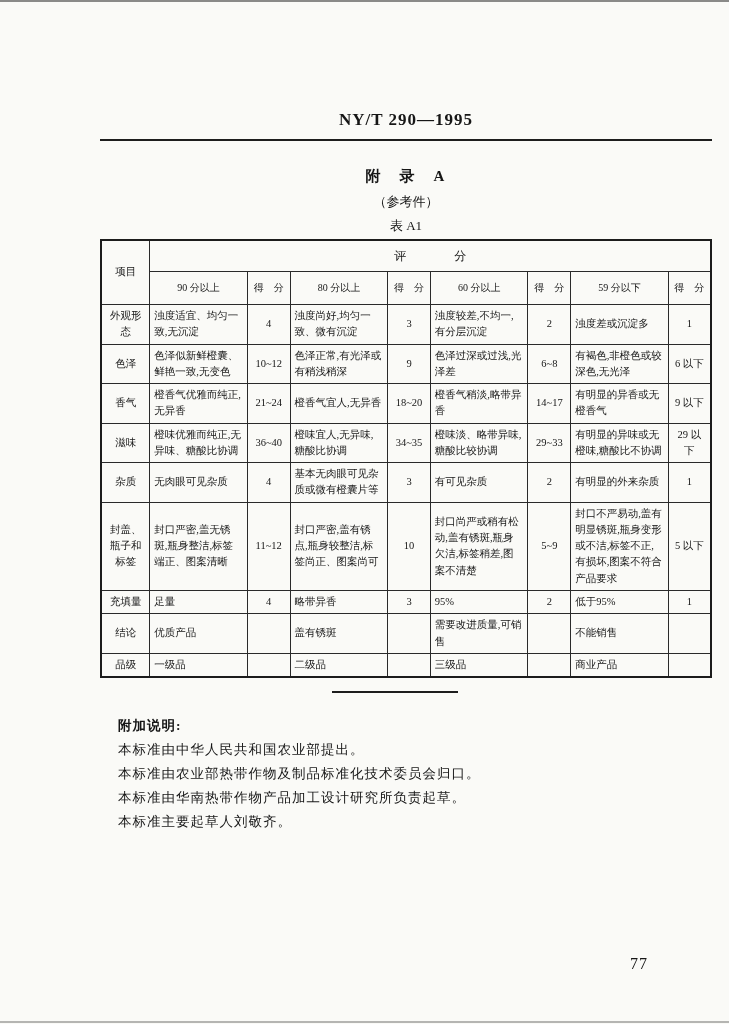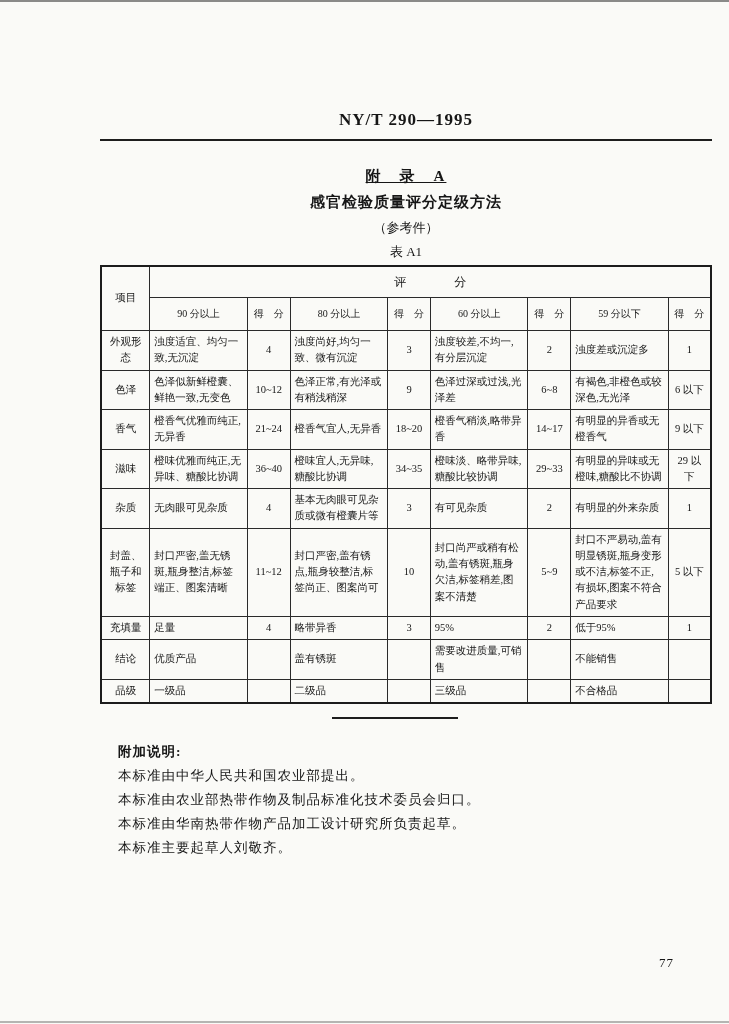--- a/index.html
+++ b/index.html
@@ -12,21 +12,21 @@
     overflow:hidden;
   }
   .scan-edge-top{position:absolute;top:0;left:0;width:729px;height:2px;background:#8a8a88;}
   .scan-edge-bottom{position:absolute;bottom:1px;left:0;width:729px;height:2px;background:#b5b5b2;}
   .content{width:612px;margin-left:100px;padding-top:110px;}
   .doc-number{
     text-align:center;font-weight:bold;font-size:17px;letter-spacing:1px;
   }
   .head-rule{height:2px;background:#1d1d1d;margin-top:9px;}
   .appendix-block{text-align:center;margin-top:26px;}
-  .appendix-title{font-weight:bold;font-size:15px;letter-spacing:2px;text-decoration:underline;}
+  .appendix-title{font-weight:bold;font-size:15px;letter-spacing:2px;}
   .appendix-subtitle{font-weight:bold;font-size:15px;margin-top:7px;letter-spacing:1px;}
   .appendix-note{font-size:13px;margin-top:7px;}
   .table-caption{text-align:center;font-size:13px;margin-top:6px;margin-bottom:4px;}
   table.grade{
     width:612px;border-collapse:collapse;table-layout:fixed;
     font-size:10.5px;line-height:1.55;
     border:2px solid #1c1c1c;
   }
   table.grade th,table.grade td{
     border:1px solid #2a2a2a;
@@ -38,37 +38,36 @@
   .score-span-cell{letter-spacing:0;font-size:12px;height:24px;}
   .sub-head{height:26px;font-size:10px;}
   td.item{text-align:center;padding:3px 2px;}
   td.desc{text-align:left;}
   td.score{text-align:center;}
   .end-rule{width:126px;height:2px;background:#1d1d1d;margin:13px 0 0 232px;}
   .notes{margin-top:24px;margin-left:18px;font-size:13.5px;}
   .notes-heading{font-weight:bold;margin-bottom:5px;letter-spacing:1px;}
   .note-line{margin-top:6px;letter-spacing:1px;}
   .page-number{
-    position:absolute;left:659px;top:955px;
-    font-size:13px;letter-spacing:1px;
+    position:absolute;left:630px;top:955px;
+    font-size:16px;letter-spacing:1px;
   }
 </style>
 </head>
 <body>
 
 <div class="scan-edge-top"></div>
 
 <div class="content">
 
   <div class="doc-number">NY/T 290—1995</div>
   <div class="head-rule"></div>
 
   <div class="appendix-block">
     <div class="appendix-title">附　录　A</div>
-    <div class="appendix-subtitle">感官检验质量评分定级方法</div>
     <div class="appendix-note">（参考件）</div>
   </div>
 
   <div class="table-caption">表 A1</div>
 
   <table class="grade">
     <colgroup>
       <col style="width:8%">
         <col style="width:16%">
         <col style="width:7%">
@@ -185,21 +184,21 @@
           <td class="score"></td>
         </tr>
         <tr>
           <td class="item">品级</td>
           <td class="desc">一级品</td>
           <td class="score"></td>
           <td class="desc">二级品</td>
           <td class="score"></td>
           <td class="desc">三级品</td>
           <td class="score"></td>
-          <td class="desc">不合格品</td>
+          <td class="desc">商业产品</td>
           <td class="score"></td>
         </tr>
       </tbody>
   </table>
 
   <div class="end-rule"></div>
 
   <div class="notes">
     <div class="notes-heading">附加说明:</div>
     <div class="note-line">本标准由中华人民共和国农业部提出。</div>

